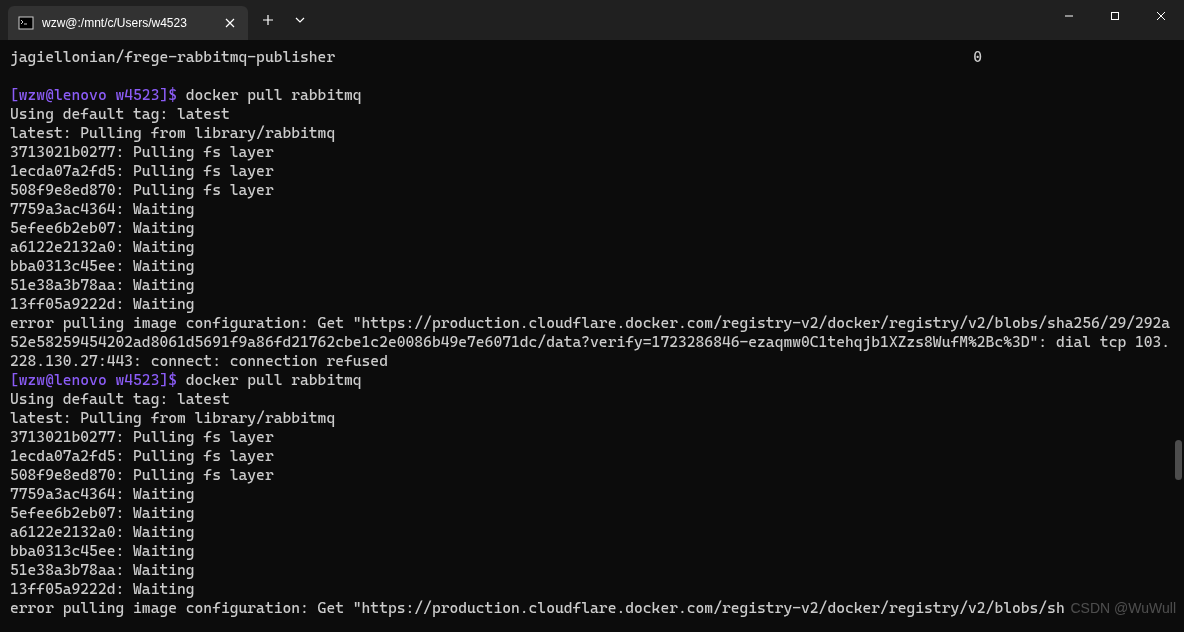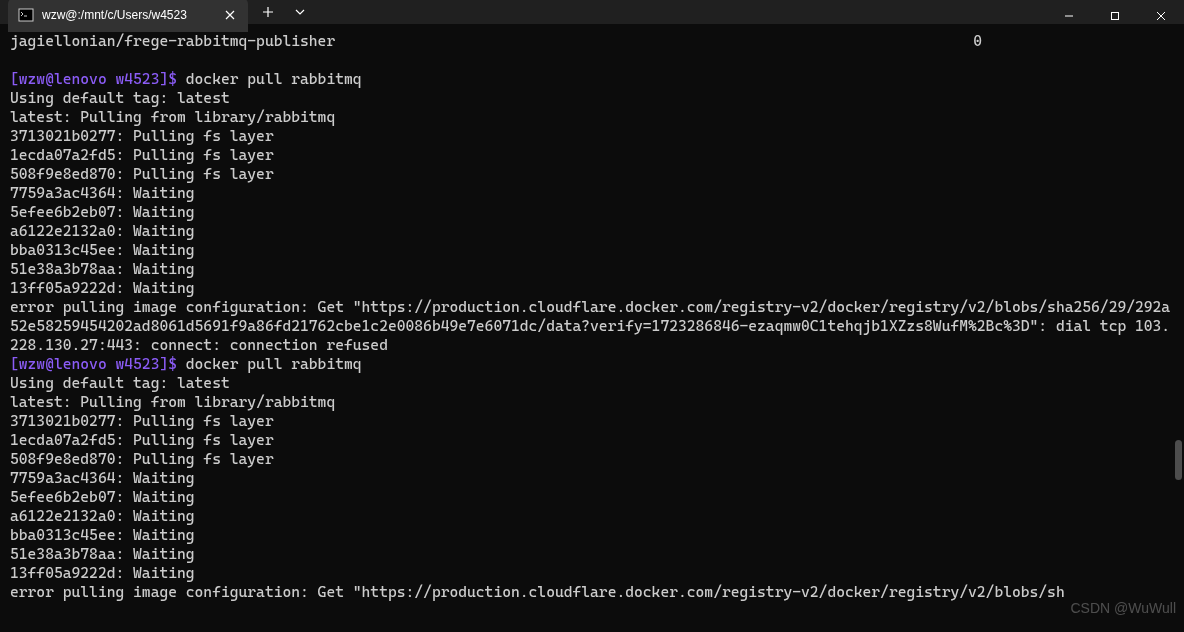--- a/index.html
+++ b/index.html
@@ -9,21 +9,21 @@
     }
     body {
       width: 1184px;
       height: 632px;
       background: #0c0c0c;
       font-family: Consolas, 'Cascadia Mono', monospace;
       overflow: hidden;
       position: relative;
     }
     .titlebar {
-      height: 24px;
+      height: 40px;
       background: #202020;
       display: flex;
       align-items: center;
       justify-content: space-between;
       gap: 25px;
     }
     .titlebar-left {
       display: flex;
       align-items: center;
       height: 100%;

